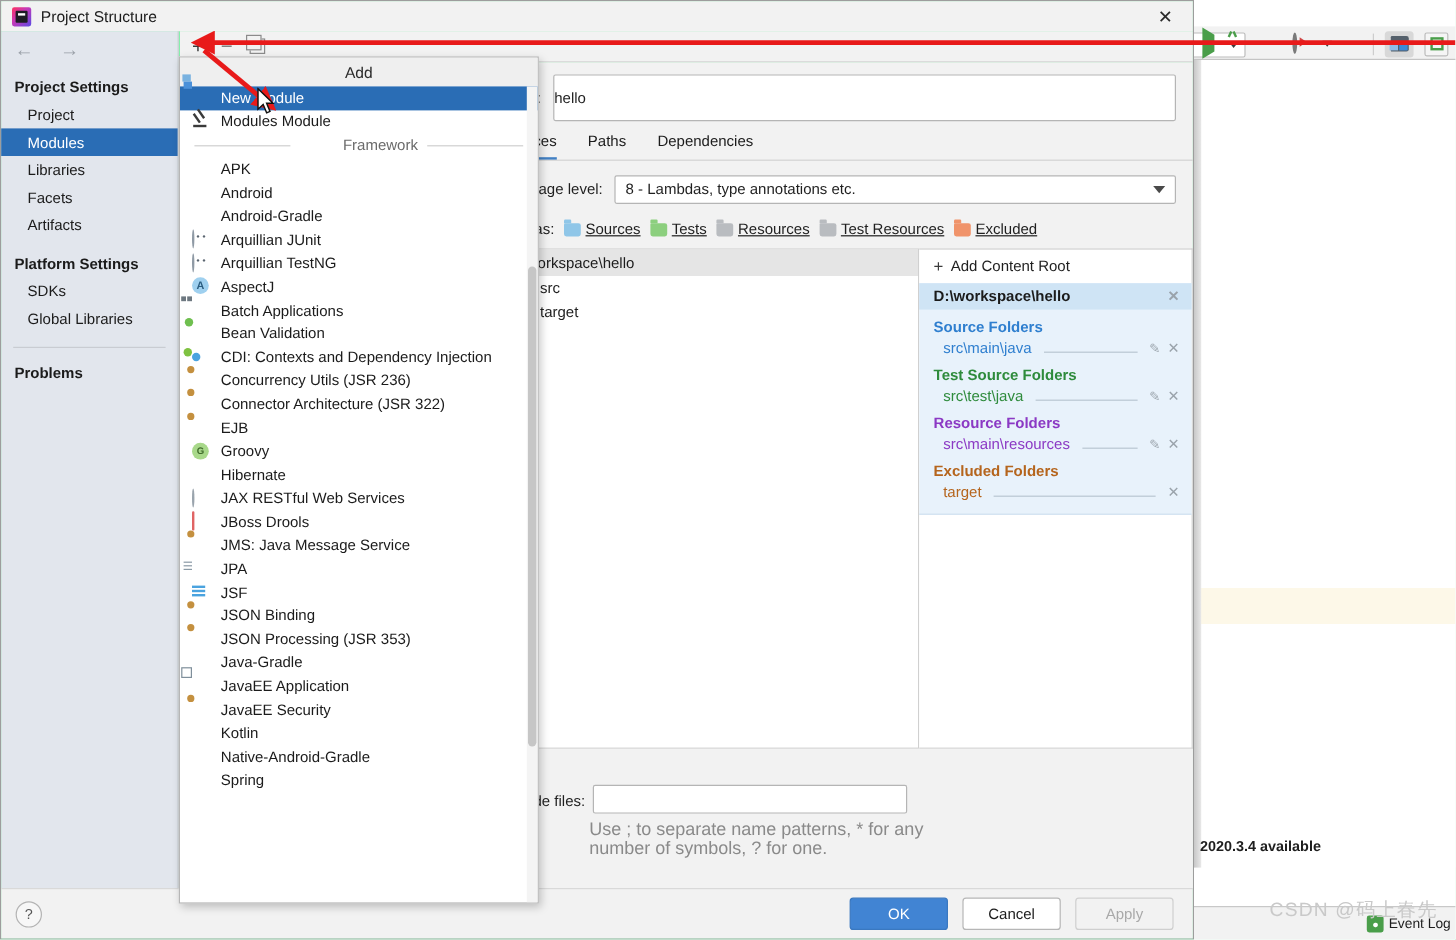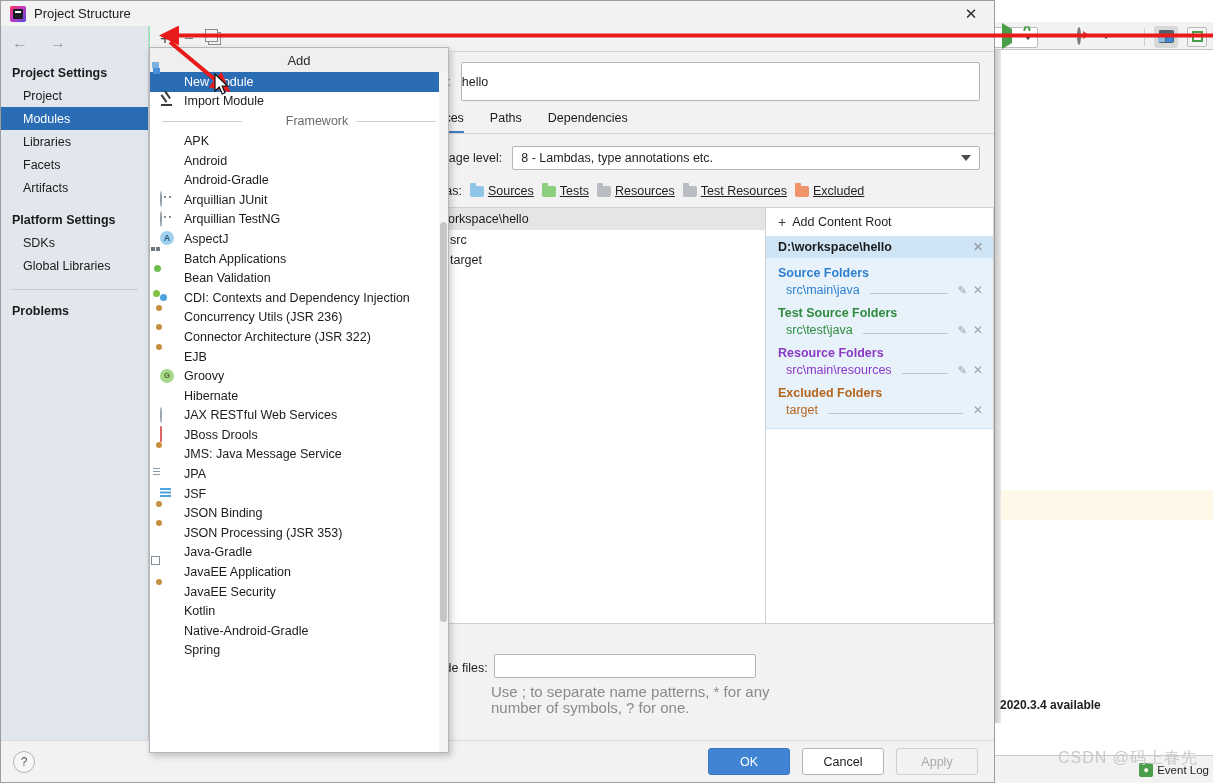--- a/index.html
+++ b/index.html
@@ -524,21 +524,21 @@
 
     <div class="addmenu">
       <div class="addmenu-title">Add</div>
 
       <div class="mi sel">
         <span class="ic"><span class="ic-module"></span></span>
         <span>New Module</span>
       </div>
       <div class="mi">
         <span class="ic"><span class="ic-import"></span></span>
-        <span>Import Module</span>
+        <span>Modules Module</span>
       </div>
 
       <div class="frame-sep">
         <span class="ln"></span>
         <span class="tx">Framework</span>
         <span class="ln"></span>
       </div>
 
       <div class="mi">
         <span class="ic"><span class="ic-android"></span></span>

